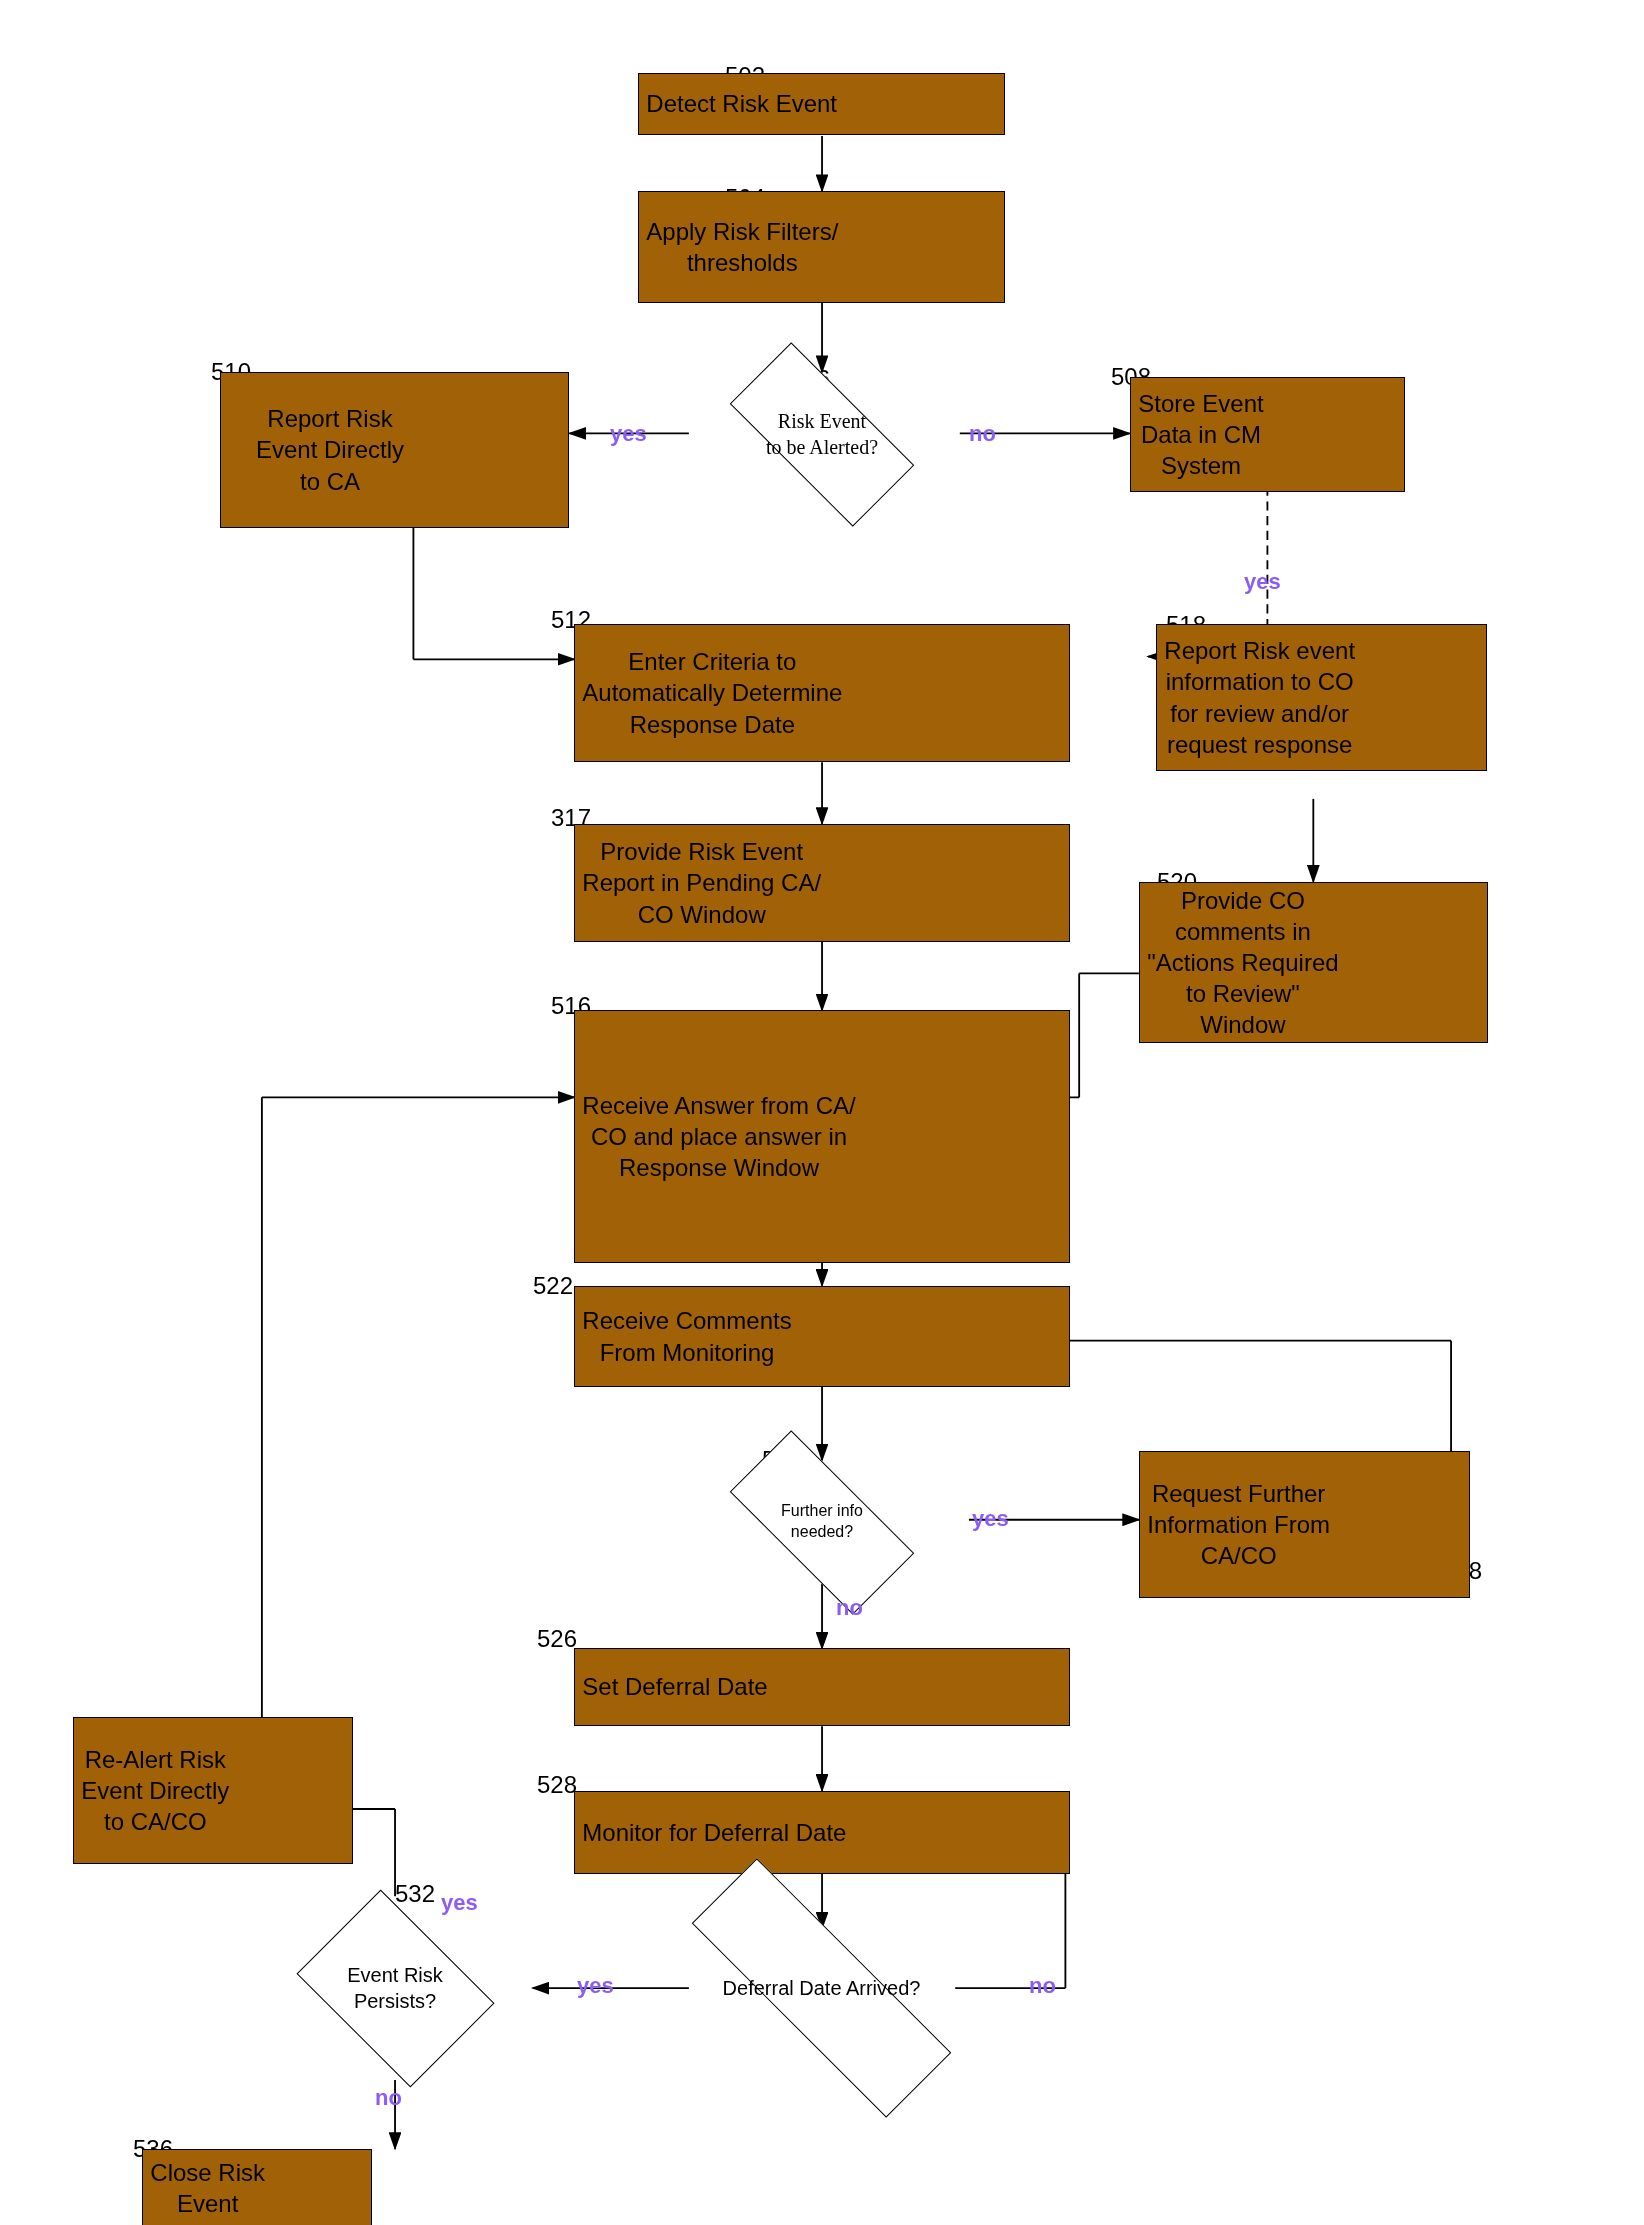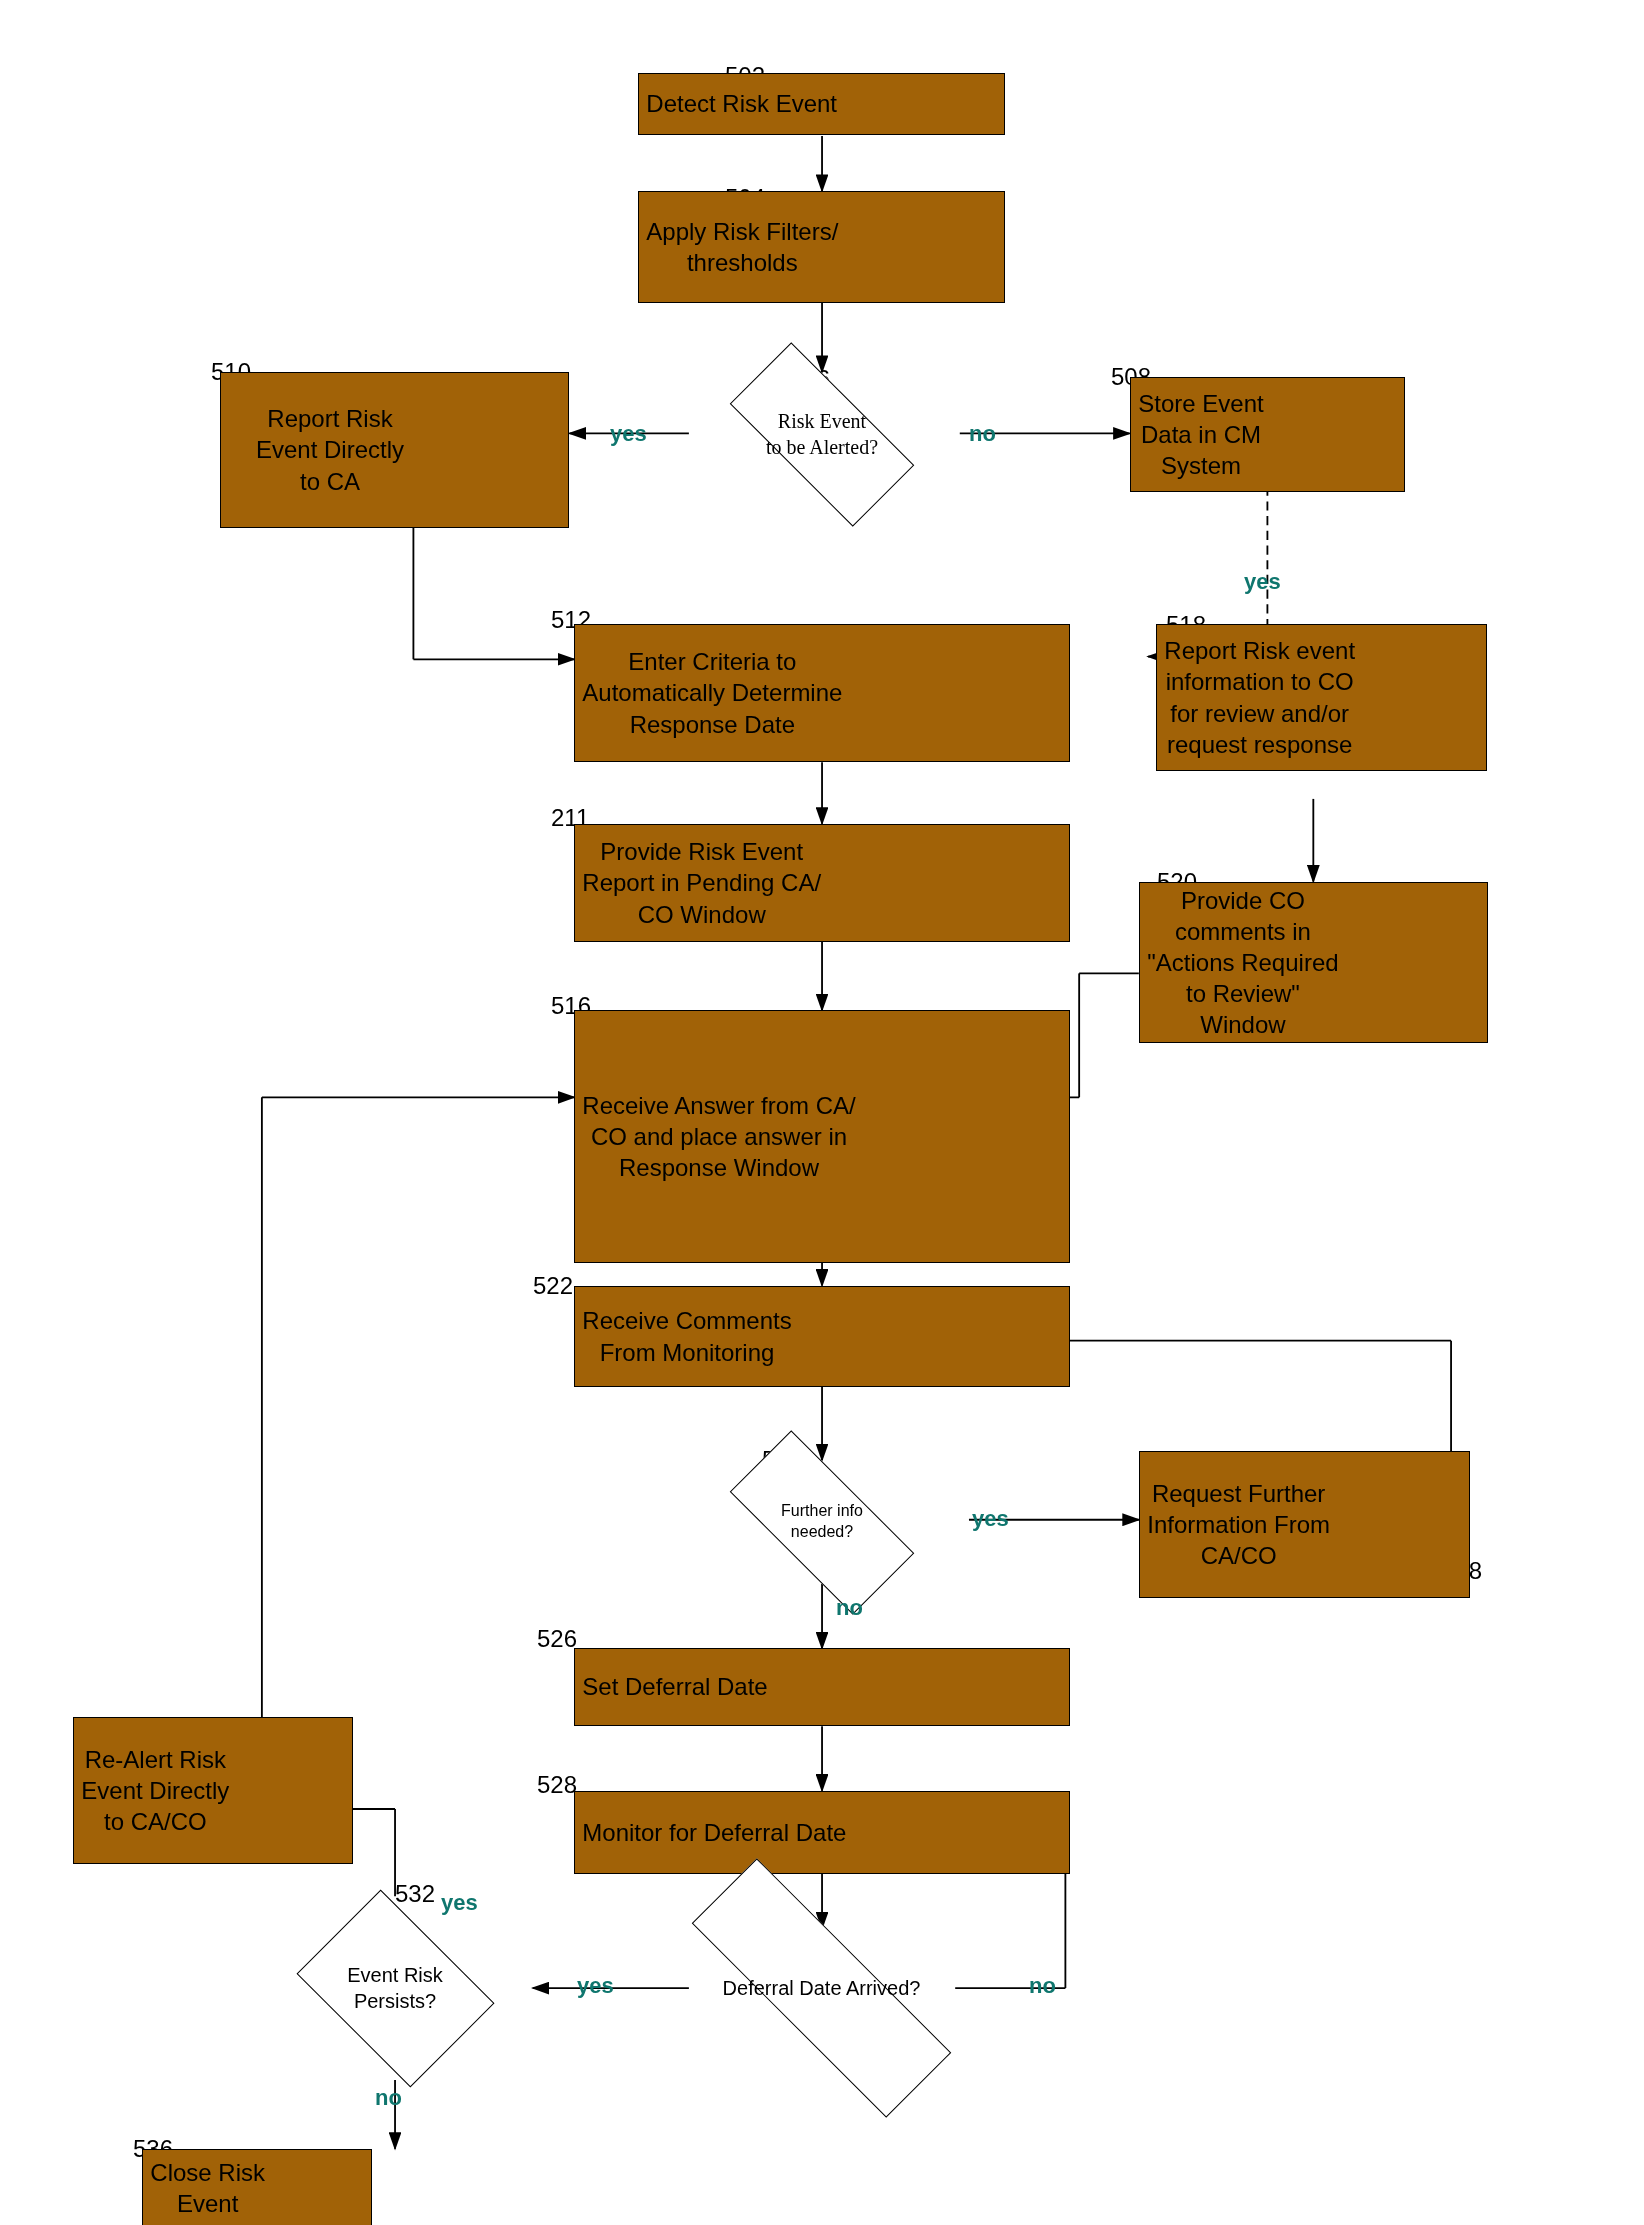--- a/index.html
+++ b/index.html
@@ -36,21 +36,21 @@
       top: 0;
       left: 0;
       width: 1645px;
       height: 2225px;
       pointer-events: none;
     }
     .label-text {
       position: absolute;
       font-size: 22px;
       font-weight: bold;
-      color: #0f766e;
+      color: #8b5cf6;
     }
     .ref-num {
       position: absolute;
       font-size: 24px;
       color: #000;
     }
   </style>
 </head>
 <body>
 
@@ -160,21 +160,21 @@
   <div class="ref-num" style="left:551px; top:606px;">512</div>
   <div class="flow-box" style="left:574px; top:624px; width:496px; height:138px;">
     <span>Enter Criteria to<br>Automatically Determine<br>Response Date</span>
   </div>
 
   <div class="ref-num" style="left:1166px; top:611px;">518</div>
   <div class="flow-box" style="left:1148px; top:624px; width:331px; height:147px; border: 1.8px solid #000; margin-left: 8px;">
     <span>Report Risk event<br>information to CO<br>for review and/or<br>request  response</span>
   </div>
 
-  <div class="ref-num" style="left:551px; top:804px;">211</div>
+  <div class="ref-num" style="left:551px; top:804px;">317</div>
   <div class="flow-box" style="left:574px; top:824px; width:496px; height:118px;">
     <span>Provide Risk Event<br>Report in Pending CA/<br>CO Window</span>
   </div>
 
   <div class="ref-num" style="left:1157px; top:868px;">520</div>
   <div class="flow-box" style="left:1139px; top:882px; width:349px; height:161px;">
     <span>Provide CO<br>comments in<br>"Actions Required<br>to Review"<br>Window</span>
   </div>
 
   <div class="ref-num" style="left:551px; top:992px;">516</div>

